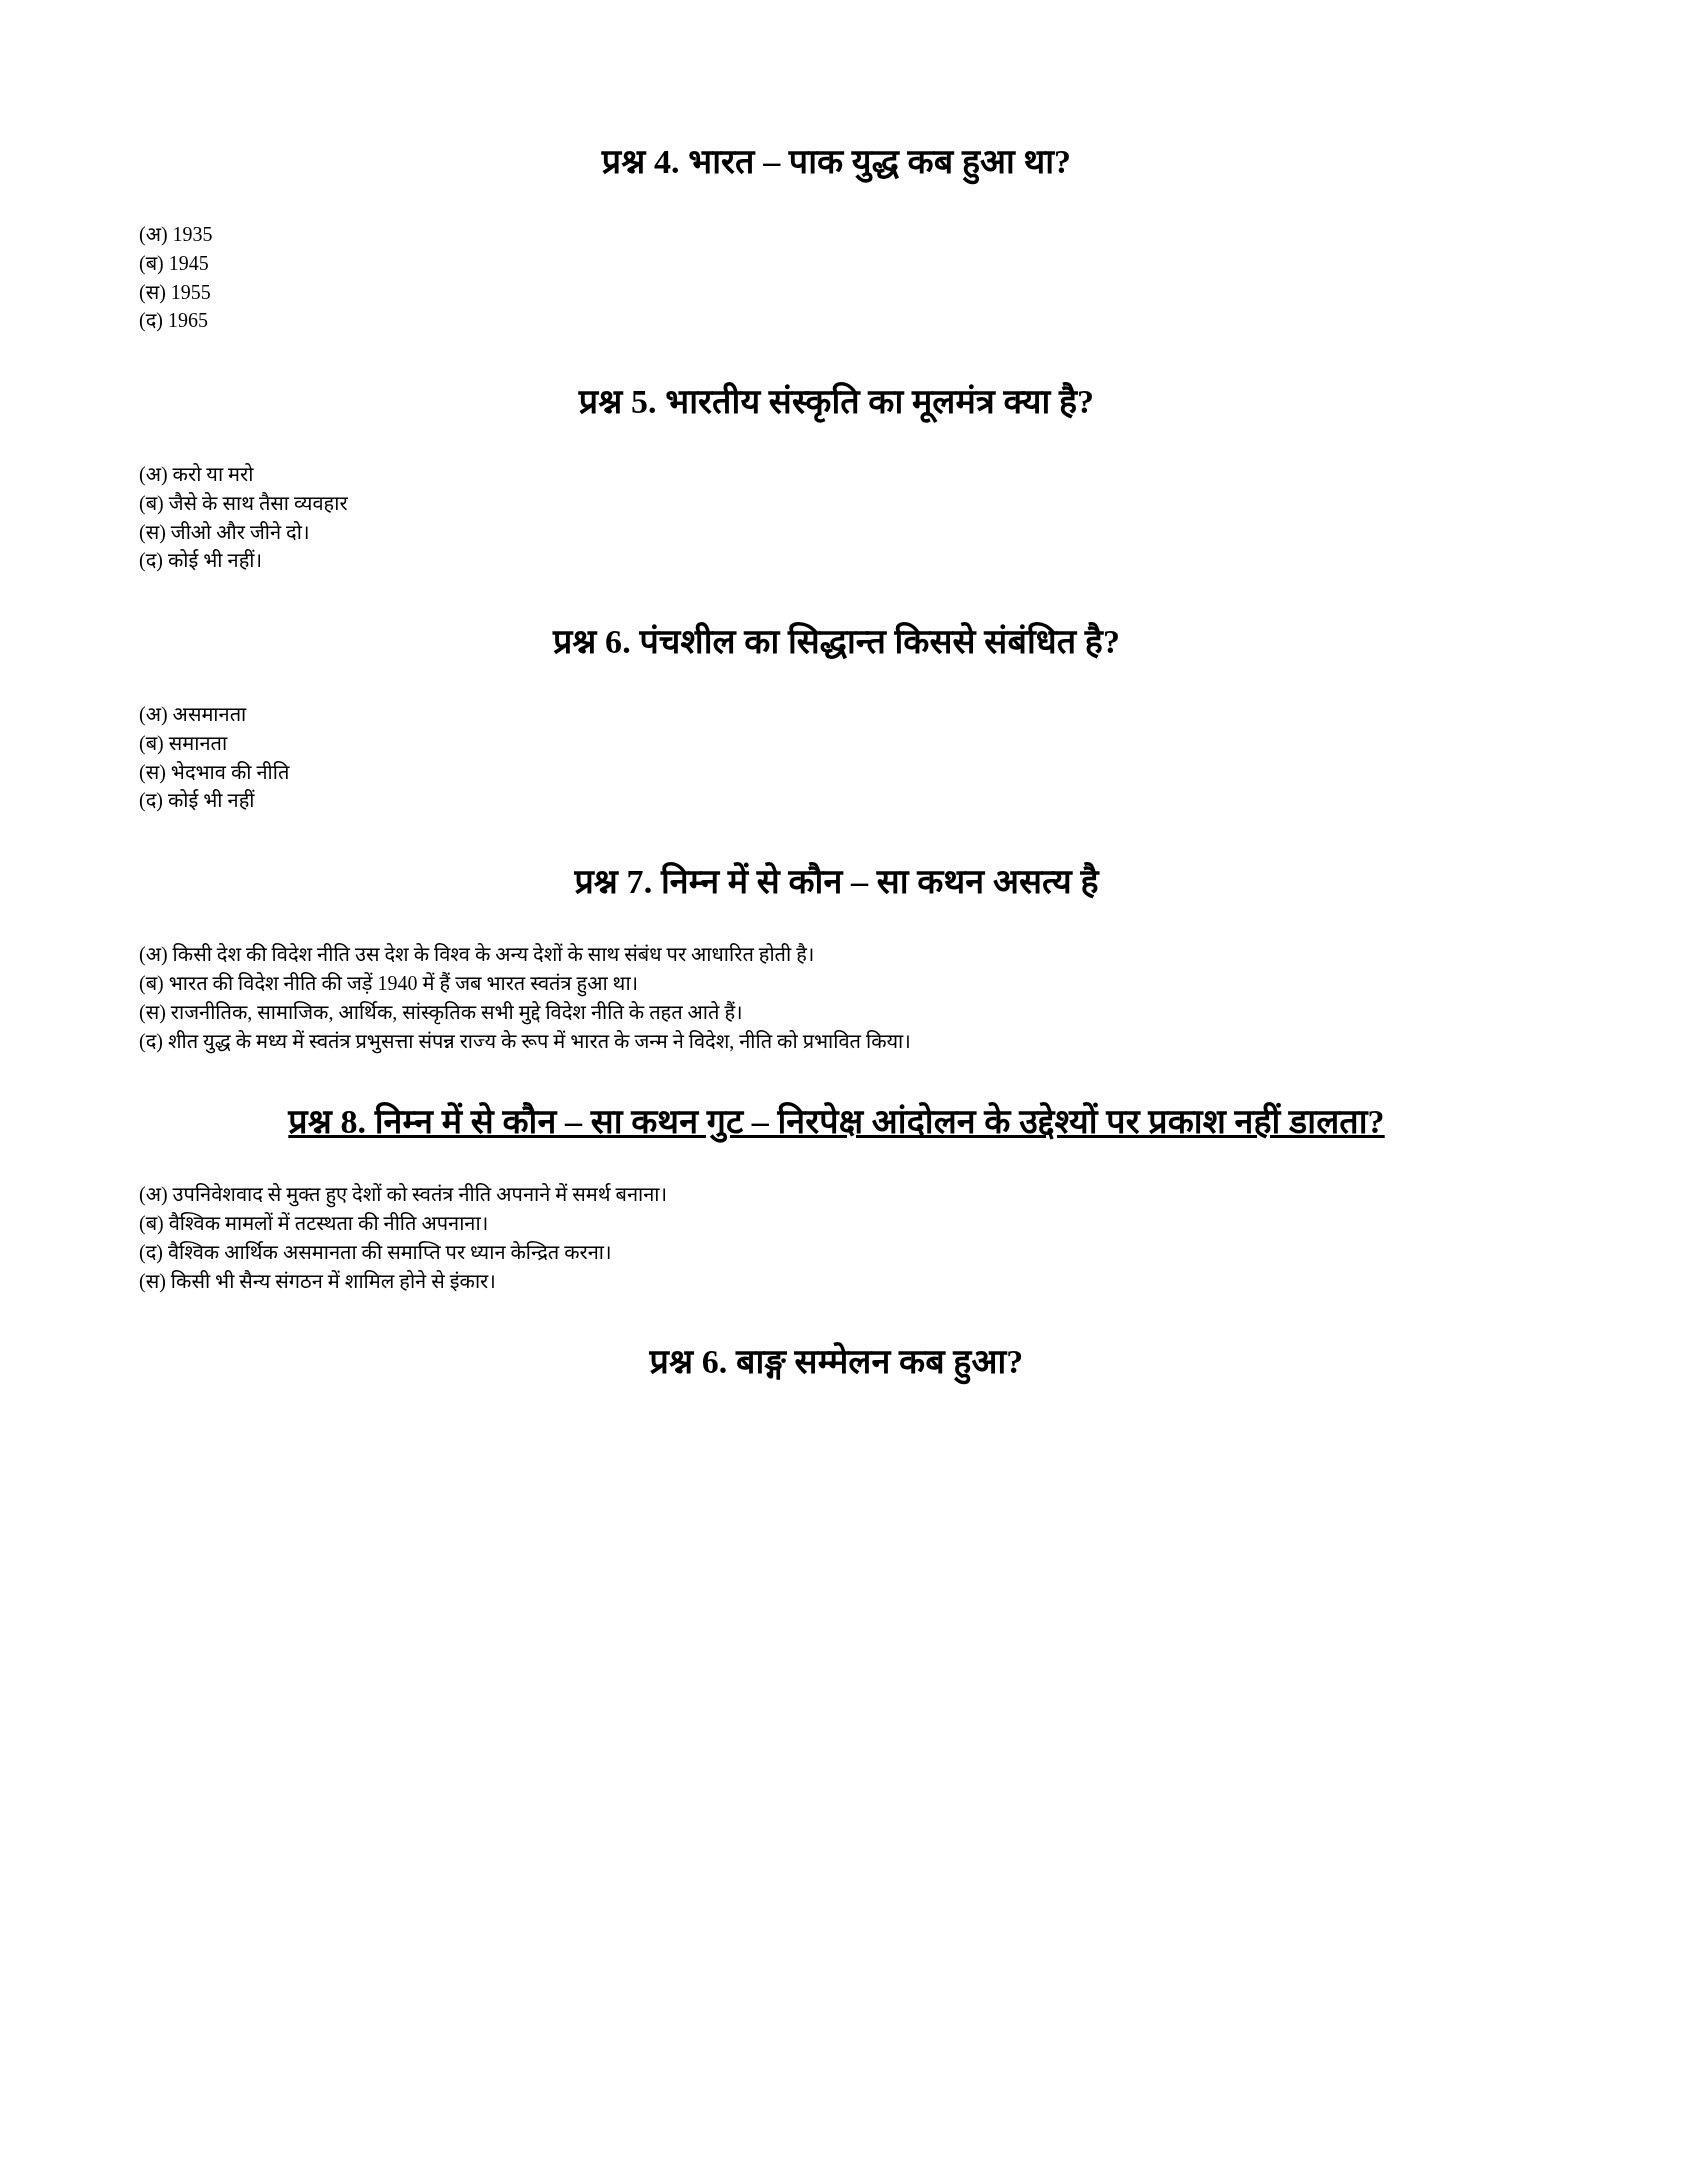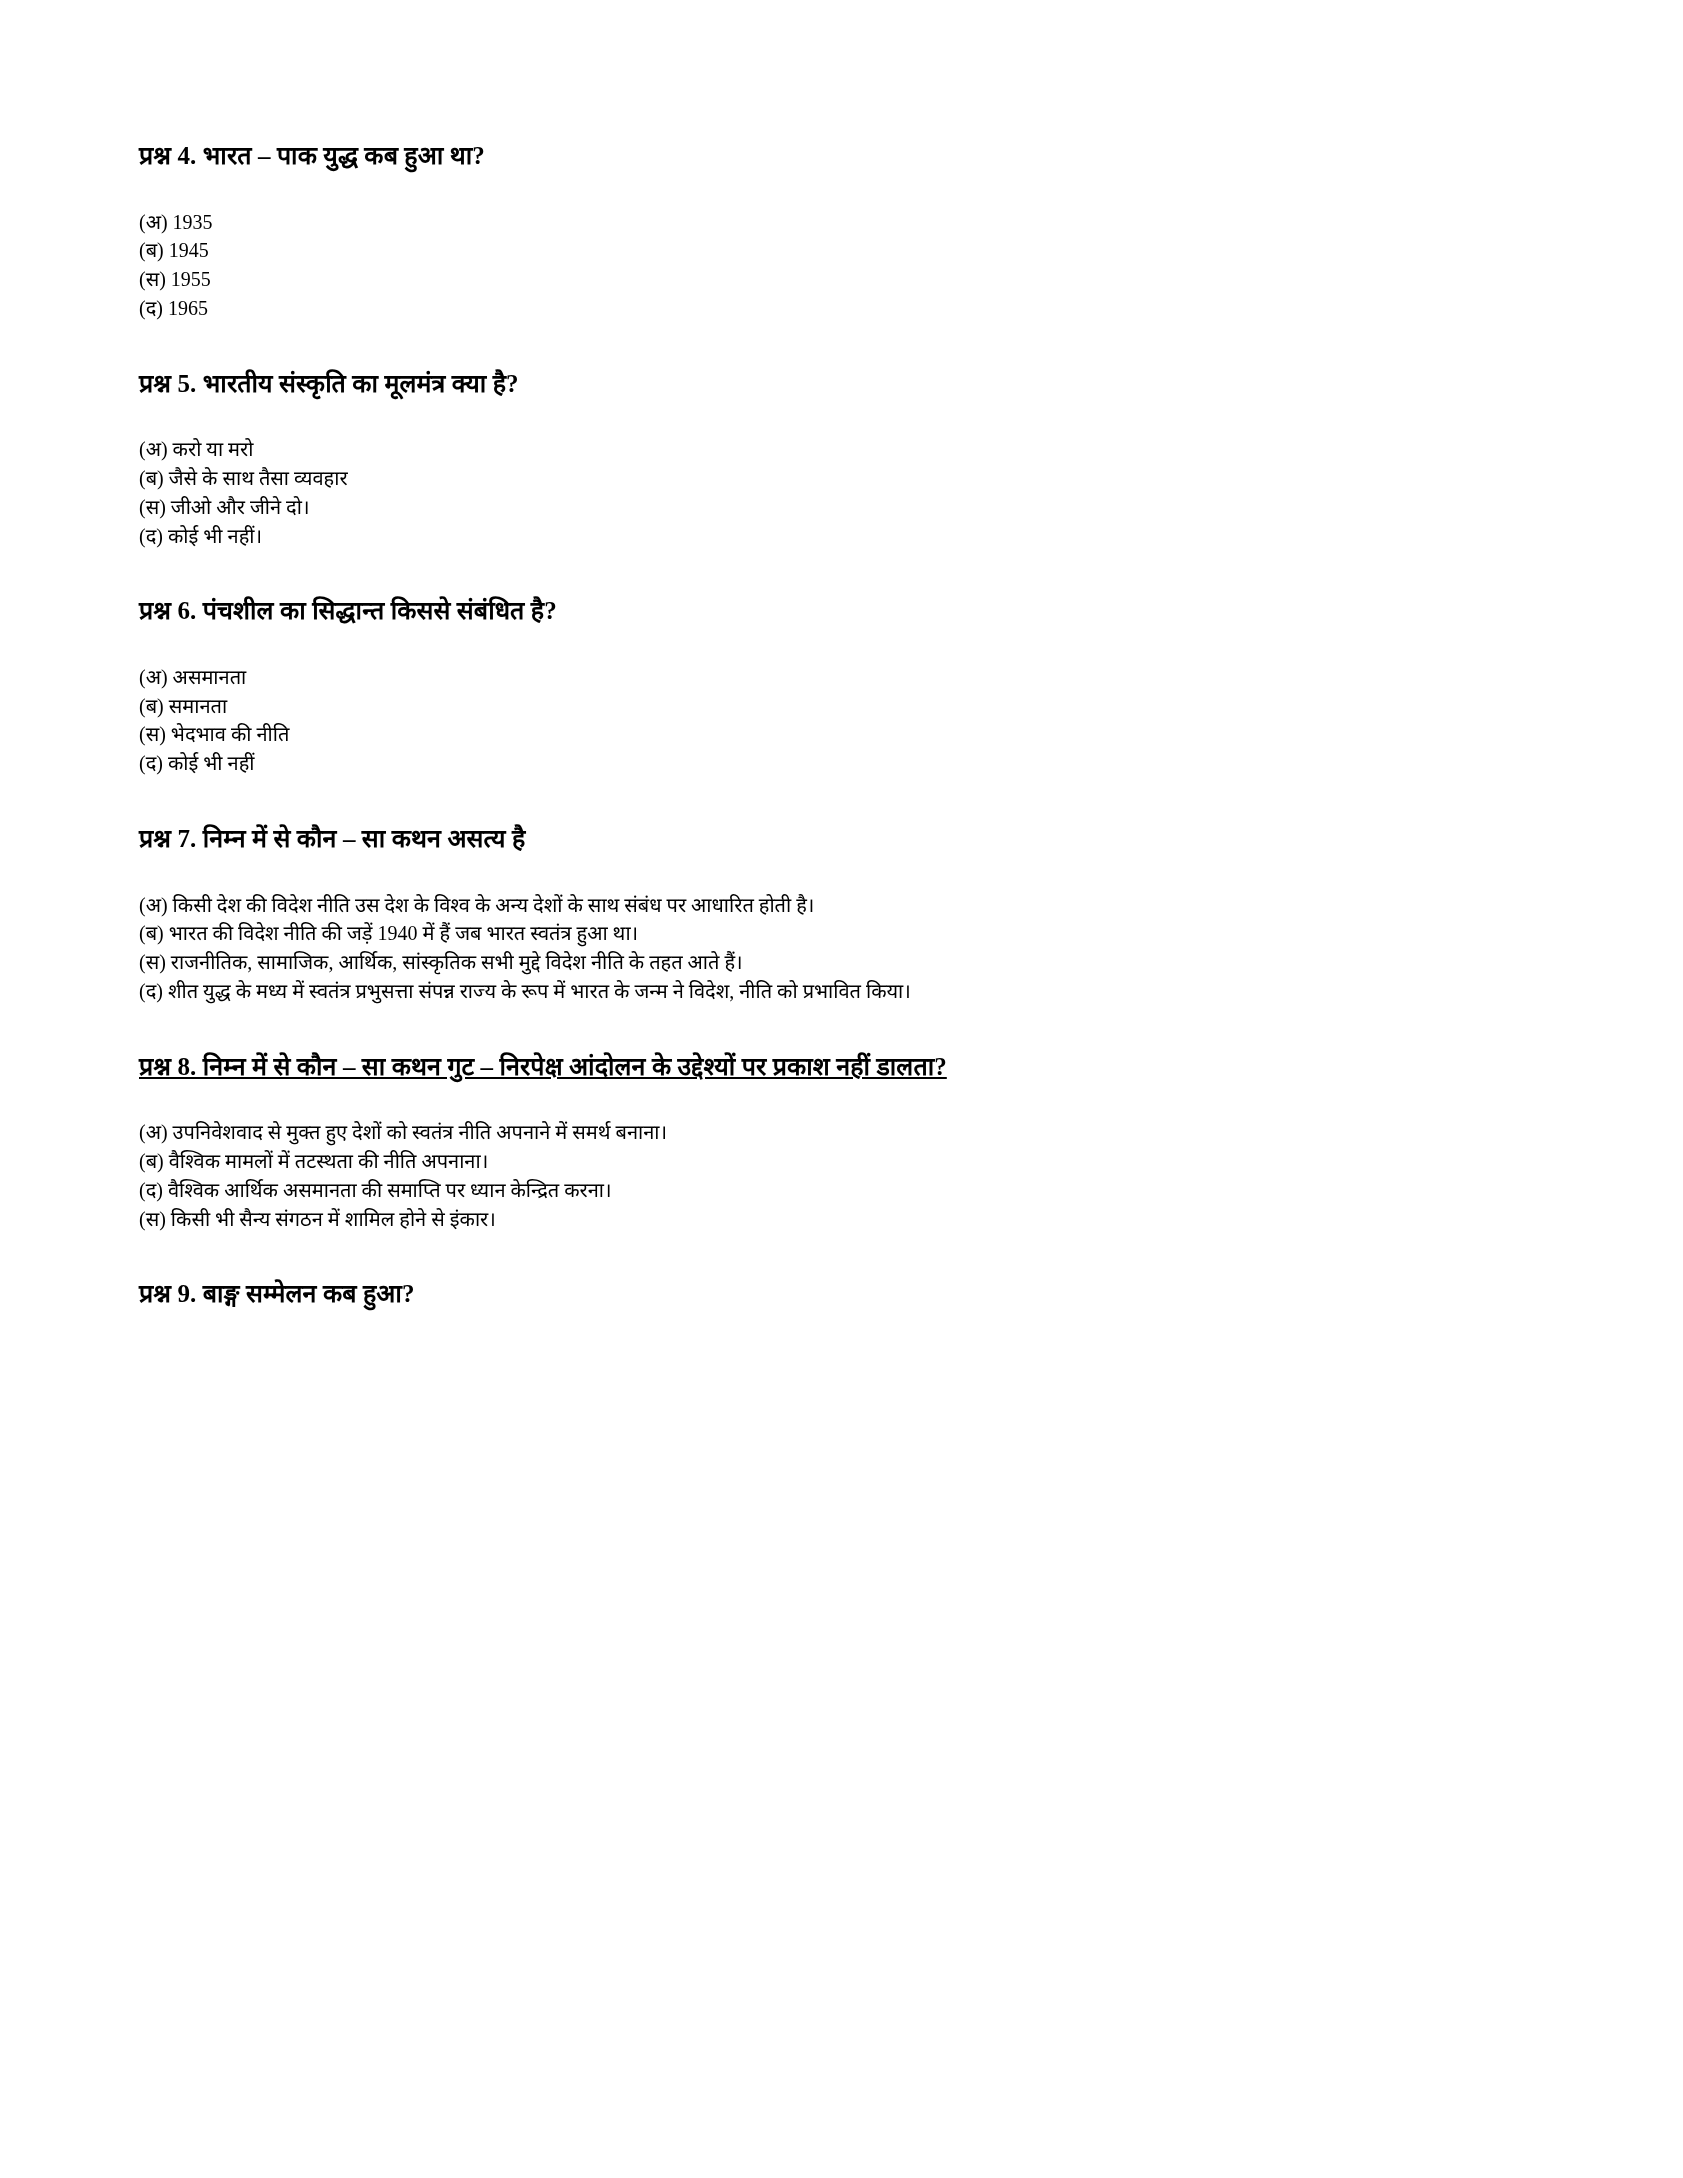--- a/index.html
+++ b/index.html
@@ -22,25 +22,26 @@
     box-sizing: border-box;
     padding: 139px 149px 0 139px;
   }
   .qblock {
     margin: 0 0 44px 0;
   }
   .qblock:last-child { margin-bottom: 0; }
 
   .q-heading {
     font-weight: bold;
-    font-size: 25px;
+    font-size: 34px;
     line-height: 1.38;
     letter-spacing: 0.1px;
     margin: 0 0 34px 0;
     max-width: 1396px;
+    text-align: center;
   }
   .q-heading.wide {
     max-width: 1411px;
     text-decoration: underline;
   }
   .options {
     margin: 0;
     padding: 0;
     list-style: none;
   }
@@ -105,17 +106,17 @@
     <h2 class="q-heading wide">प्रश्न 8. निम्न में से कौन – सा कथन गुट – निरपेक्ष आंदोलन के उद्देश्यों पर प्रकाश नहीं डालता?</h2>
     <ul class="options">
       <li class="option long">(अ) उपनिवेशवाद से मुक्त हुए देशों को स्वतंत्र नीति अपनाने में समर्थ बनाना।</li>
       <li class="option long">(ब) वैश्विक मामलों में तटस्थता की नीति अपनाना।</li>
       <li class="option long">(द) वैश्विक आर्थिक असमानता की समाप्ति पर ध्यान केन्द्रित करना।</li>
       <li class="option long">(स) किसी भी सैन्य संगठन में शामिल होने से इंकार।</li>
     </ul>
   </section>
 
   <section class="qblock">
-    <h2 class="q-heading">प्रश्न 9. बाङ्ग सम्मेलन कब हुआ?</h2>
+    <h2 class="q-heading">प्रश्न 6. बाङ्ग सम्मेलन कब हुआ?</h2>
   </section>
 
 </div>
 
 
 </body></html>

